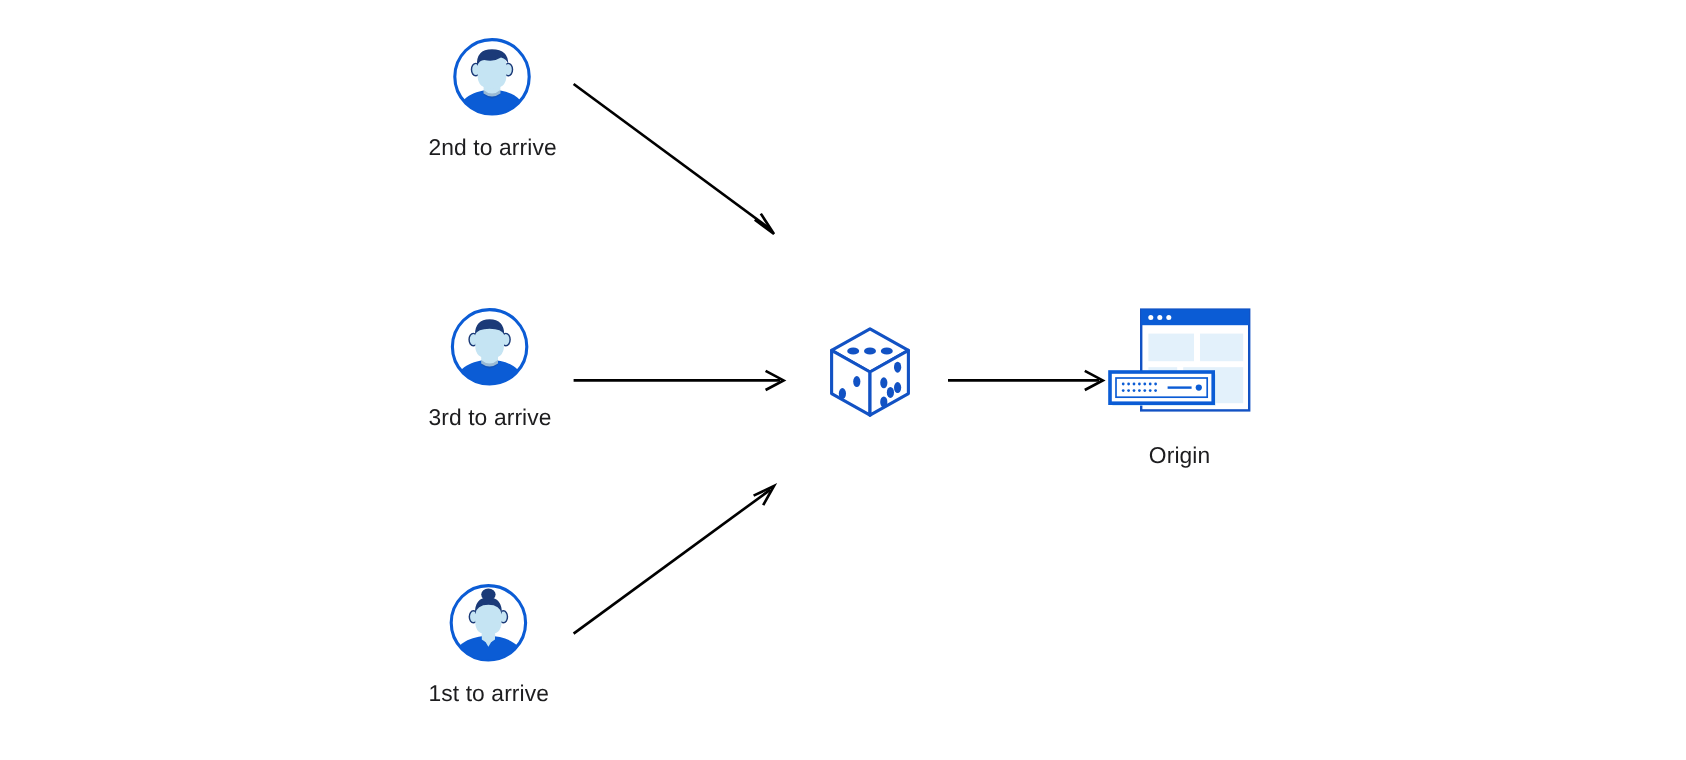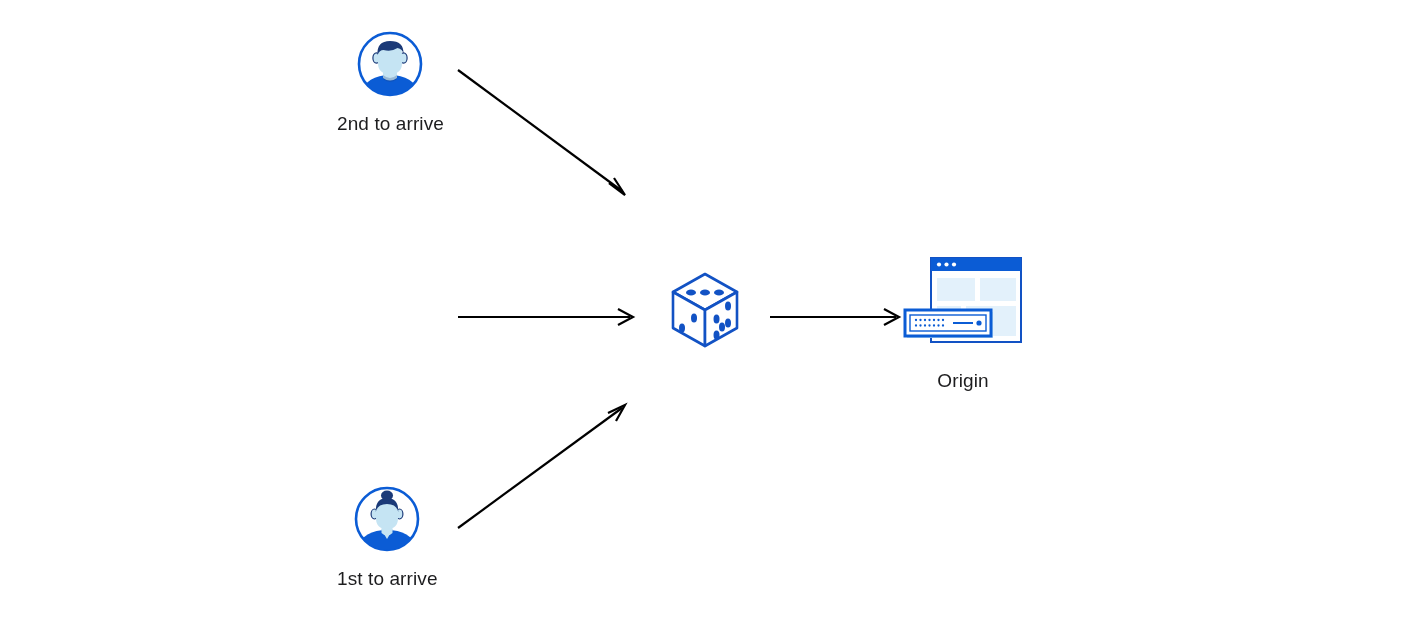--- a/index.html
+++ b/index.html
@@ -10,20 +10,21 @@
   body {
     font-family: "Liberation Sans", sans-serif;
     -webkit-font-smoothing: antialiased;
   }
   #canvas {
     position: relative;
     width: 1200px;
     height: 633px;
     background: #ffffff;
     overflow: hidden;
+    margin-left: 20px;
   }
   .node {
     position: absolute;
     display: flex;
     flex-direction: column;
     align-items: center;
   }
   .node-label {
     font-size: 19px;
     color: #1d1d1f;
@@ -100,20 +101,43 @@
 
           <path d="M22 24 q0 -11 12 -11 q12 0 12 11 v9 q0 11 -12 11 q-12 0 -12 -11 Z" fill="#c5e4f3"></path>
 
           <path d="M21.5 25 q-1 -14 12.5 -14 q14 0 13.5 13 q-1 -5 -6 -6 q-6 4 -14 2 q-4 0 -6 5 Z" fill="#1b3a78"></path>
         </g>
       </svg>
     </div>
     <div class="node-label avatar-label">2nd to arrive</div>
   </div>
 
+  <div class="node" style="left:337px; top:255px;">
+    <div class="avatar-wrap">
+      <svg viewBox="0 0 68 68" width="68" height="68" aria-hidden="true">
+        <defs>
+          <clipPath id="clip3rd">
+              <circle cx="34" cy="34" r="31"></circle>
+            </clipPath>
+        </defs>
+        <circle cx="34" cy="34" r="31" fill="#ffffff" stroke="#0b5cd5" stroke-width="2.6"></circle>
+        <g clip-path="url(#clip3rd)">
+          <path d="M3 68 C6 52 18 45 34 45 C50 45 62 52 65 68 Z" fill="#0b5cd5"></path>
+          <path d="M27 36 h14 v12 q-7 5 -14 0 Z" fill="#c5e4f3"></path>
+          <path d="M27 45 q7 6 14 0 v4 q-7 6 -14 0 Z" fill="#1b3a78" opacity="0.25"></path>
+          <ellipse cx="20.5" cy="28" rx="3.6" ry="5.2" fill="#c5e4f3" stroke="#1b3a78" stroke-width="1.2"></ellipse>
+          <ellipse cx="47.5" cy="28" rx="3.6" ry="5.2" fill="#c5e4f3" stroke="#1b3a78" stroke-width="1.2"></ellipse>
+          <path d="M22 24 q0 -11 12 -11 q12 0 12 11 v9 q0 11 -12 11 q-12 0 -12 -11 Z" fill="#c5e4f3"></path>
+
+          <path d="M21.8 24 q0 -13 12.2 -13 q12.2 0 12.2 13 q-2 -5 -12.2 -5 q-10.2 0 -12.2 5 Z" fill="#1b3a78"></path>
+        </g>
+      </svg>
+    </div>
+    <div class="node-label avatar-label">3rd to arrive</div>
+  </div>
 
   <div class="node" style="left:337px; top:485px;justify-content:center;">
     <div class="avatar-wrap">
       <svg viewBox="0 0 68 68" width="68" height="68" aria-hidden="true">
         <defs>
           <clipPath id="clip1st">
               <circle cx="34" cy="34" r="31"></circle>
             </clipPath>
         </defs>
         <circle cx="34" cy="34" r="31" fill="#ffffff" stroke="#0b5cd5" stroke-width="2.6"></circle>

